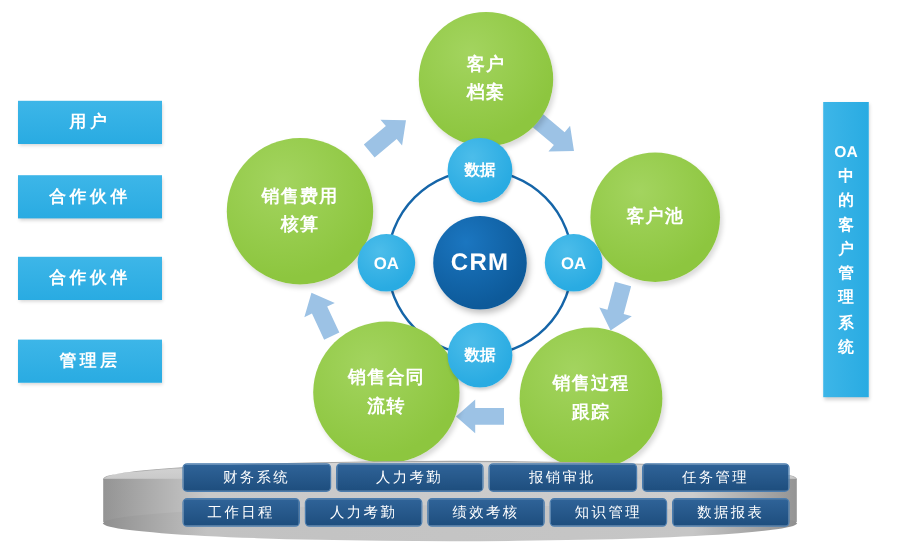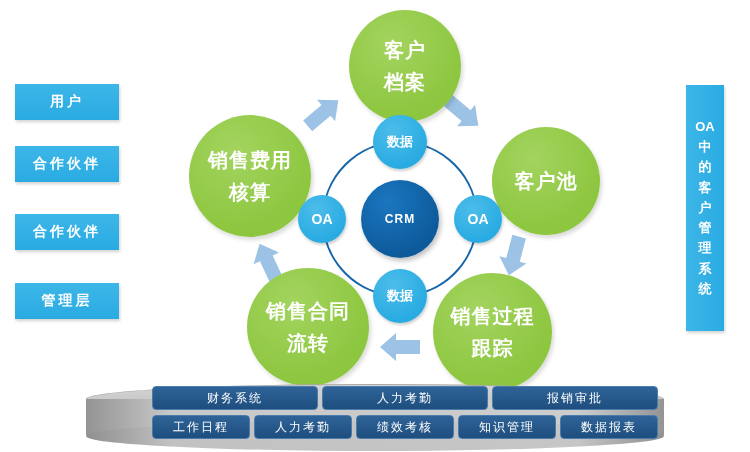--- a/index.html
+++ b/index.html
@@ -9,21 +9,21 @@
     --navy:#1e4e7e;
     --arrow:#9cc2e5;
     --ring:#1565a8;
   }
   *{margin:0;padding:0;box-sizing:border-box;}
   body{background:#fff;font-family:"Liberation Sans","DejaVu Sans",sans-serif;}
   .stage{position:relative;width:750px;height:452px;background:#fff;overflow:hidden;}
 
   
   .role-box{
-    position:absolute;left:15px;width:104px;height:36px;
+    position:absolute;left:15px;width:120px;height:36px;
     background:linear-gradient(180deg,#3db6e8,var(--blue));
     color:#fff;font-size:14px;font-weight:bold;letter-spacing:3px;
     display:flex;align-items:center;justify-content:center;
     box-shadow:1px 2px 3px rgba(0,0,0,.18);
   }
   .role-1{top:84px;} .role-2{top:146px;} .role-3{top:214px;} .role-4{top:283px;}
 
   
   .right-bar{
     position:absolute;left:686px;top:85px;width:38px;height:246px;
@@ -32,49 +32,49 @@
     display:flex;flex-direction:column;align-items:center;justify-content:center;gap:4px;
     box-shadow:1px 2px 3px rgba(0,0,0,.18);
   }
   .right-bar div{line-height:1.25;}
 
   
   .arrow-layer{position:absolute;left:0;top:0;z-index:1;pointer-events:none;}
   .gnode{
     position:absolute;border-radius:50%;
     background:radial-gradient(circle at 38% 30%,#a3d45f,var(--green) 70%);
-    color:#fff;font-weight:bold;font-size:20px;line-height:1.6;
+    color:#fff;font-weight:bold;font-size:15px;line-height:1.6;
     display:flex;align-items:center;justify-content:center;text-align:center;
     white-space:pre-line;z-index:2;letter-spacing:1px;
     box-shadow:2px 3px 4px rgba(0,0,0,.15);
   }
   .g-top{left:349px;top:10px;width:112px;height:112px;}
   .g-left{left:189px;top:115px;width:122px;height:122px;}
   .g-right{left:492px;top:127px;width:108px;height:108px;}
-  .g-bleft{left:247px;top:268px;width:122px;height:118px;text-align:center;}
+  .g-bleft{left:261px;top:268px;width:122px;height:118px;text-align:center;}
   .g-bright{left:433px;top:273px;width:119px;height:118px;}
 
   .ring{
     position:absolute;left:322px;top:141px;width:156px;height:156px;
     border:2px solid var(--ring);border-radius:50%;z-index:1;background:transparent;
   }
   .bubble{
     position:absolute;border-radius:50%;color:#fff;font-weight:bold;
     display:flex;align-items:center;justify-content:center;z-index:3;
     background:radial-gradient(circle at 38% 30%,#4cbdea,var(--blue) 70%);
     box-shadow:1px 2px 3px rgba(0,0,0,.2);
   }
   .oa-left{left:298px;top:195px;width:48px;height:48px;font-size:14px;}
   .oa-right{left:454px;top:195px;width:48px;height:48px;font-size:14px;}
   .data-top{left:373px;top:115px;width:54px;height:54px;font-size:13px;}
   .data-bottom{left:373px;top:269px;width:54px;height:54px;font-size:13px;}
   .crm{
     position:absolute;left:361px;top:180px;width:78px;height:78px;border-radius:50%;
     background:radial-gradient(circle at 35% 28%,#1b76c0,var(--dark-blue) 72%);
-    color:#fff;font-size:12px;font-weight:bold;letter-spacing:1px;
+    color:#fff;font-size:20px;font-weight:bold;letter-spacing:1px;
     display:flex;align-items:center;justify-content:center;z-index:4;
     box-shadow:2px 3px 5px rgba(0,0,0,.25);
   }
 
   
   .cyl-top{
     position:absolute;left:86px;top:384px;width:578px;height:30px;border-radius:50%;
     background:linear-gradient(180deg,#d6d6d6,#bdbdbd);z-index:4;
     border:1px solid #a8a8a8;
   }
@@ -144,20 +144,21 @@
   <div class="crm">CRM</div>
 
   <div class="cyl-top"></div>
   <div class="cyl-body"></div>
   <div class="cyl-bottom"></div>
 
   <div class="btn-row row-1">
     <div class="sys-btn">财务系统</div>
     <div class="sys-btn">人力考勤</div>
     <div class="sys-btn">报销审批</div>
+    <div class="sys-btn">任务管理</div>
   </div>
   <div class="btn-row row-2">
     <div class="sys-btn">工作日程</div>
     <div class="sys-btn">人力考勤</div>
     <div class="sys-btn">绩效考核</div>
     <div class="sys-btn">知识管理</div>
     <div class="sys-btn">数据报表</div>
   </div>
 
 </div>

